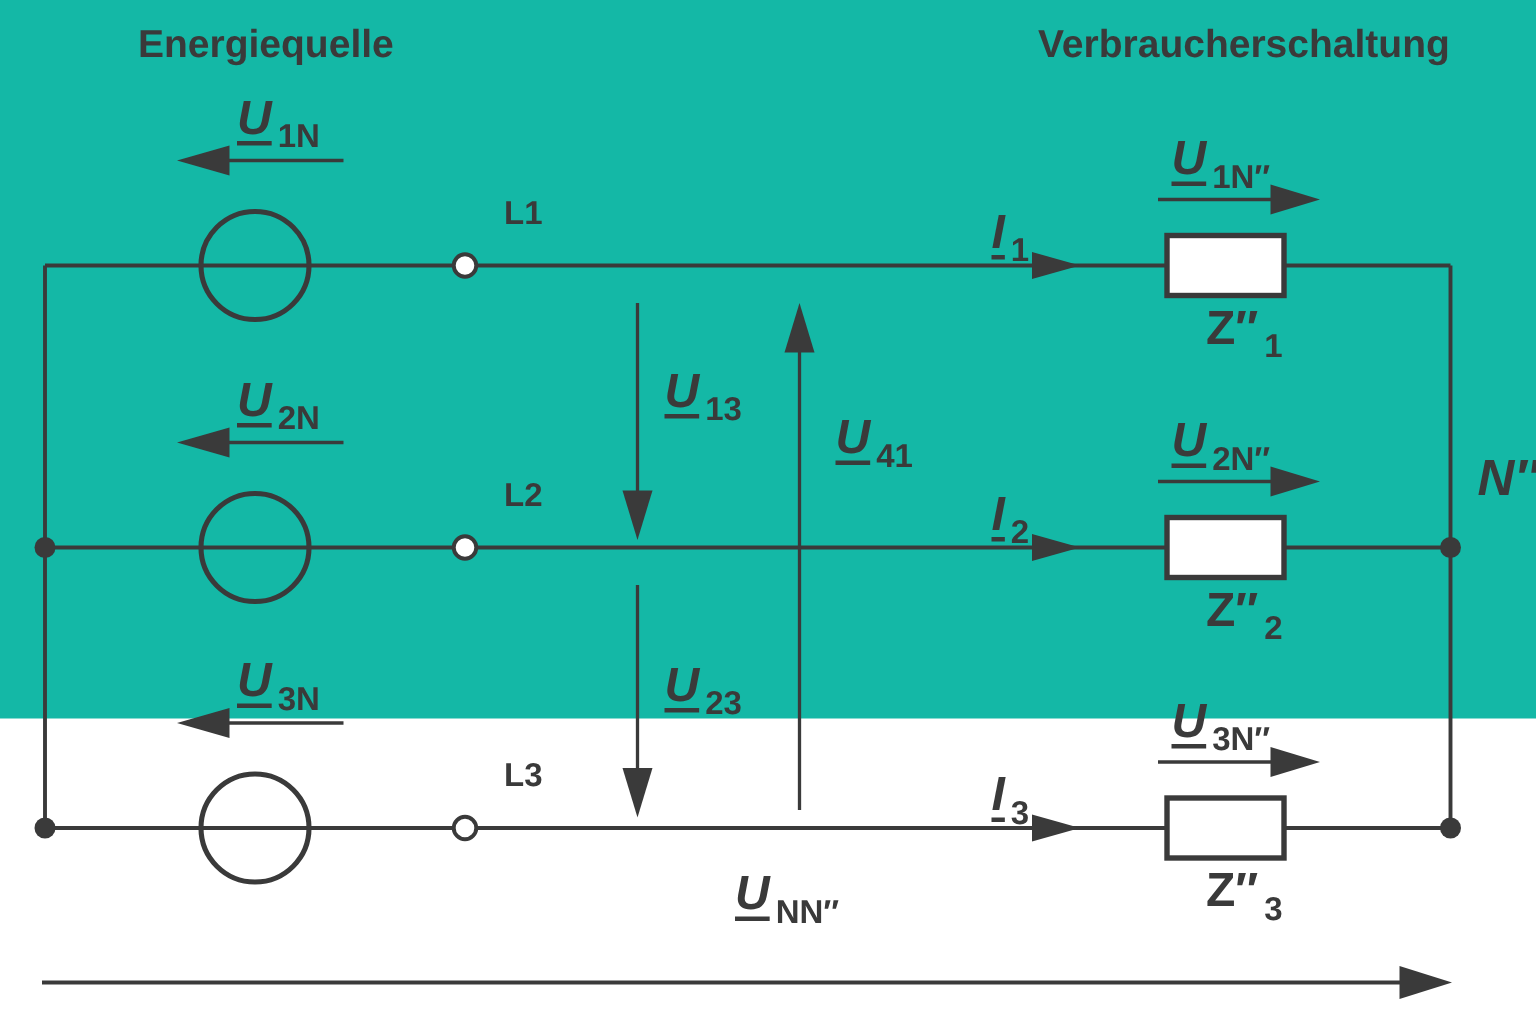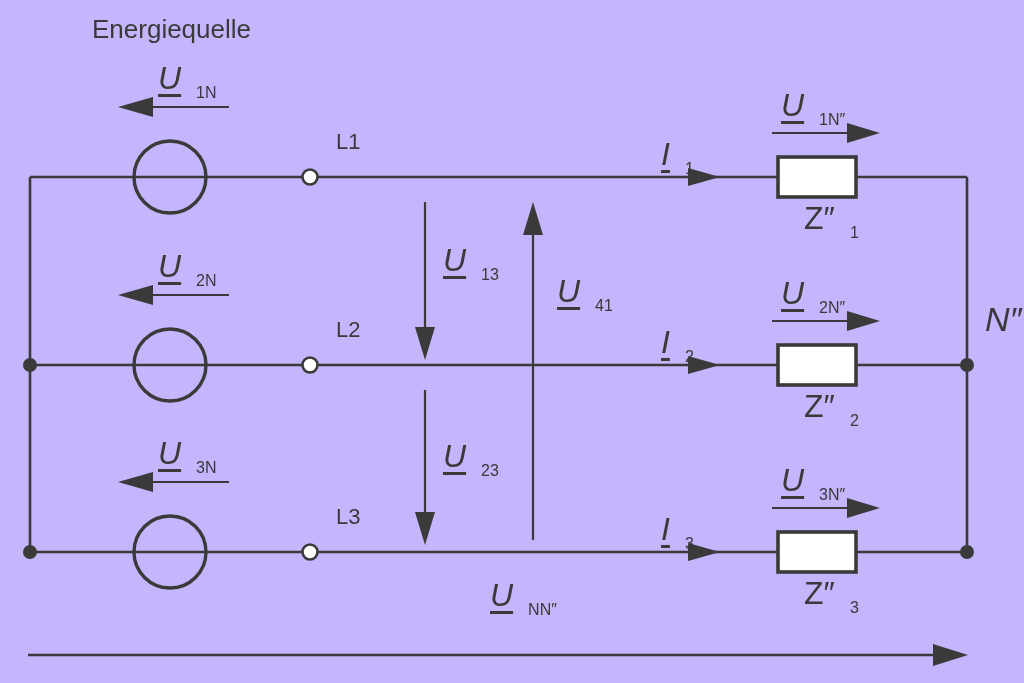--- a/index.html
+++ b/index.html
@@ -6,22 +6,23 @@
   * { margin: 0; padding: 0; box-sizing: border-box; }
   html, body { width: 1024px; height: 683px; }
   body {
     background: #ffffff;
     font-family: "Liberation Sans", sans-serif;
     overflow: hidden;
   }
   #canvas {
     position: relative;
     width: 1024px;
-    height: 683px;
-    background: #c4b5fd;
+    height: 479px;
+    background: #14b8a6;
+    font-weight: bold;
   }
   #wires {
     position: absolute;
     left: 0; top: 0;
   }
   .w   { stroke: var(--ink); stroke-width: 2.6; fill: none; }
   .w2  { stroke: var(--ink); stroke-width: 2.2; fill: none; }
   .src { stroke: var(--ink); stroke-width: 3.4; fill: none; }
   .term{ stroke: var(--ink); stroke-width: 2.6; fill: #ffffff; }
   .box { stroke: var(--ink); stroke-width: 3.6; fill: #ffffff; }
@@ -41,24 +42,24 @@
     color: var(--ink);
     white-space: nowrap;
     line-height: 1;
   }
   .qty .sym {
     text-decoration: underline;
     text-decoration-thickness: 2.5px;
     text-underline-offset: 5px;
   }
   .qty .sub {
-    font-size: 16px;
+    font-size: 22px;
     font-style: normal;
     vertical-align: -9px;
-    margin-left: 15px;
+    margin-left: 4px;
     text-decoration: none;
   }
   .qty.z .sym {
     text-decoration: none;
     font-style: normal;
   }
   .lineLabel {
     position: absolute;
     font-size: 22px;
     color: var(--ink);
@@ -148,20 +149,21 @@
       <polygon class="ah" points="533,202 523,235 543,235"></polygon>
     </g>
 
     <g>
       <line class="w" x1="28" y1="655" x2="936" y2="655"></line>
       <polygon class="ah" points="968,655 933,644 933,666"></polygon>
     </g>
   </svg>
 
   <div class="title" style="left:92px; top:14px">Energiequelle</div>
+  <div class="title" style="left:692px; top:14px">Verbraucherschaltung</div>
 
   <div class="lineLabel" style="left:336px; top:131px">L1</div>
   <div class="lineLabel" style="left:336px; top:319px">L2</div>
   <div class="lineLabel" style="left:336px; top:506px">L3</div>
 
   <div class="qty" style="left:158px; top:62px">
     <span class="sym">U</span><span class="sub">1N</span>
   </div>
   <div class="qty" style="left:158px; top:250px">
     <span class="sym">U</span><span class="sub">2N</span>

